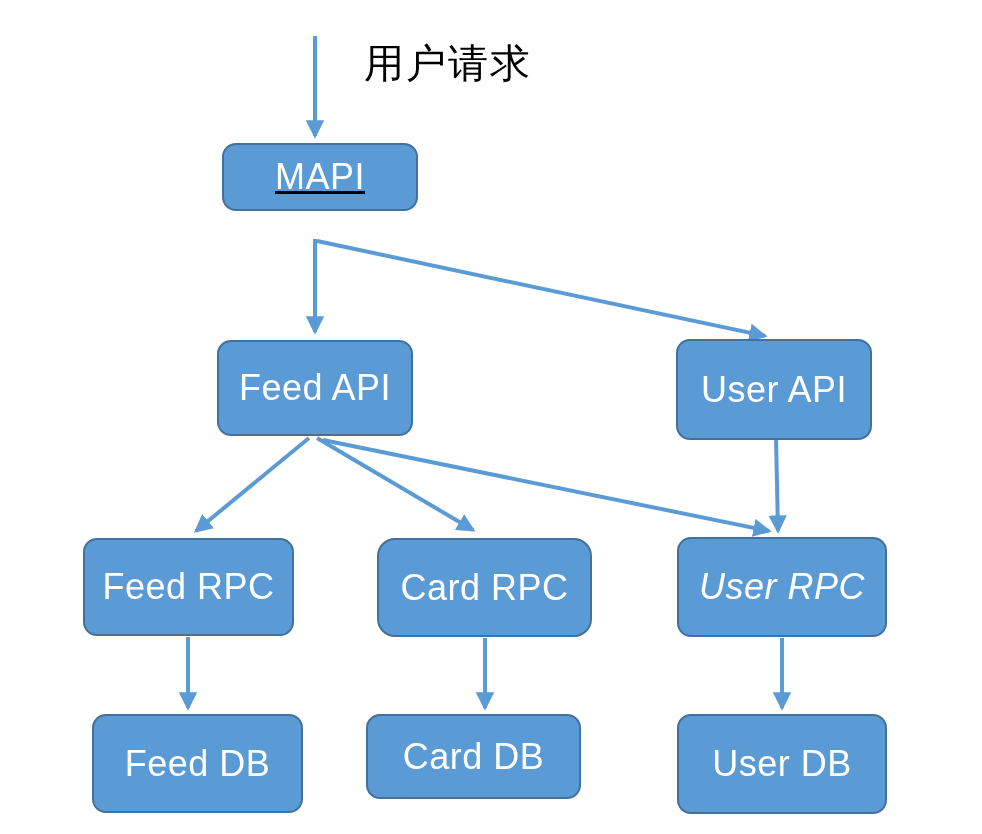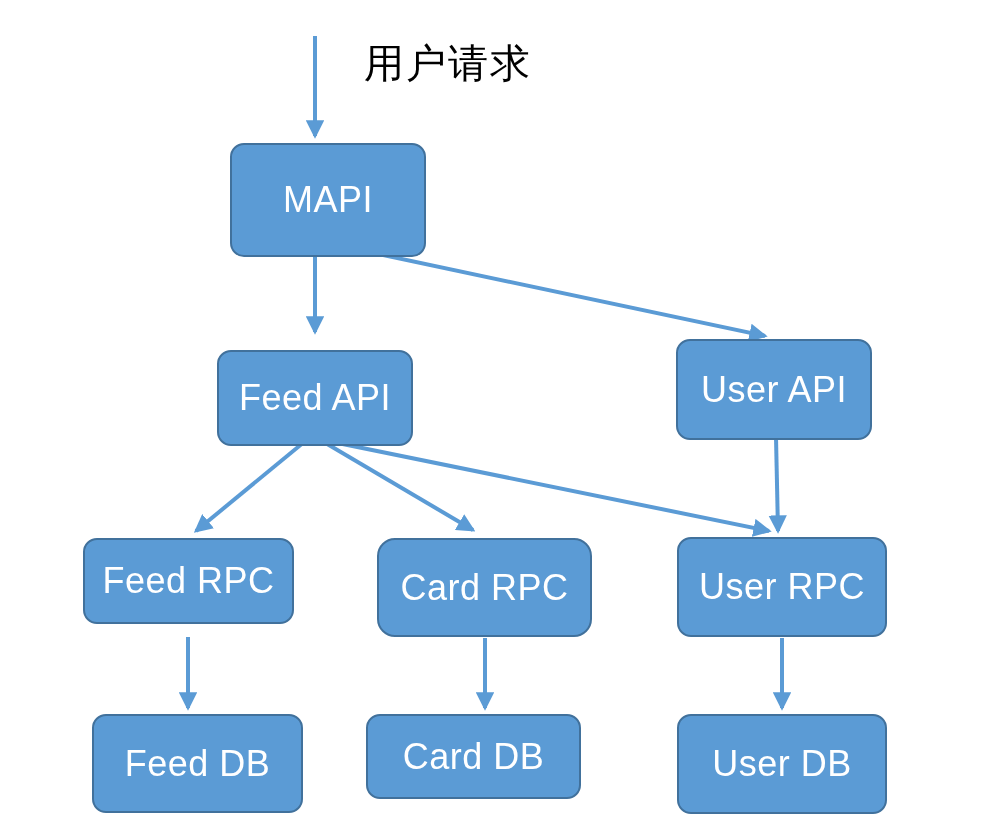--- a/index.html
+++ b/index.html
@@ -48,26 +48,26 @@
   .annotation {
     position: absolute;
     left: 364px;
     top: 36px;
     color: #000000;
     font-size: 40px;
     letter-spacing: 2px;
     white-space: nowrap;
   }
   
-  .n-mapi     { left: 230px; top: 143px; width: 196px; height: 114px; }
-  .n-feed-api { left: 217px; top: 350px; width: 196px; height: 96px; }
+  .n-mapi     { left: 222px; top: 143px; width: 196px; height: 68px; text-decoration: underline; }
+  .n-feed-api { left: 217px; top: 340px; width: 196px; height: 96px; }
   .n-user-api { left: 676px; top: 339px; width: 196px; height: 101px; }
-  .n-feed-rpc { left: 83px;  top: 538px; width: 211px; height: 86px; }
+  .n-feed-rpc { left: 83px;  top: 538px; width: 211px; height: 98px; }
   .n-card-rpc { left: 377px; top: 538px; width: 215px; height: 99px; border-radius: 18px; }
-  .n-user-rpc { left: 677px; top: 537px; width: 210px; height: 100px; }
+  .n-user-rpc { left: 677px; top: 537px; width: 210px; height: 100px; font-style: italic; }
   .n-feed-db  { left: 92px;  top: 714px; width: 211px; height: 99px; }
   .n-card-db  { left: 366px; top: 714px; width: 215px; height: 85px; }
   .n-user-db  { left: 677px; top: 714px; width: 210px; height: 100px; }
 </style>
 </head>
 <body>
 
 <div class="canvas">
 
   <svg class="edges-layer" width="982" height="834" viewBox="0 0 982 834" xmlns="http://www.w3.org/2000/svg">

